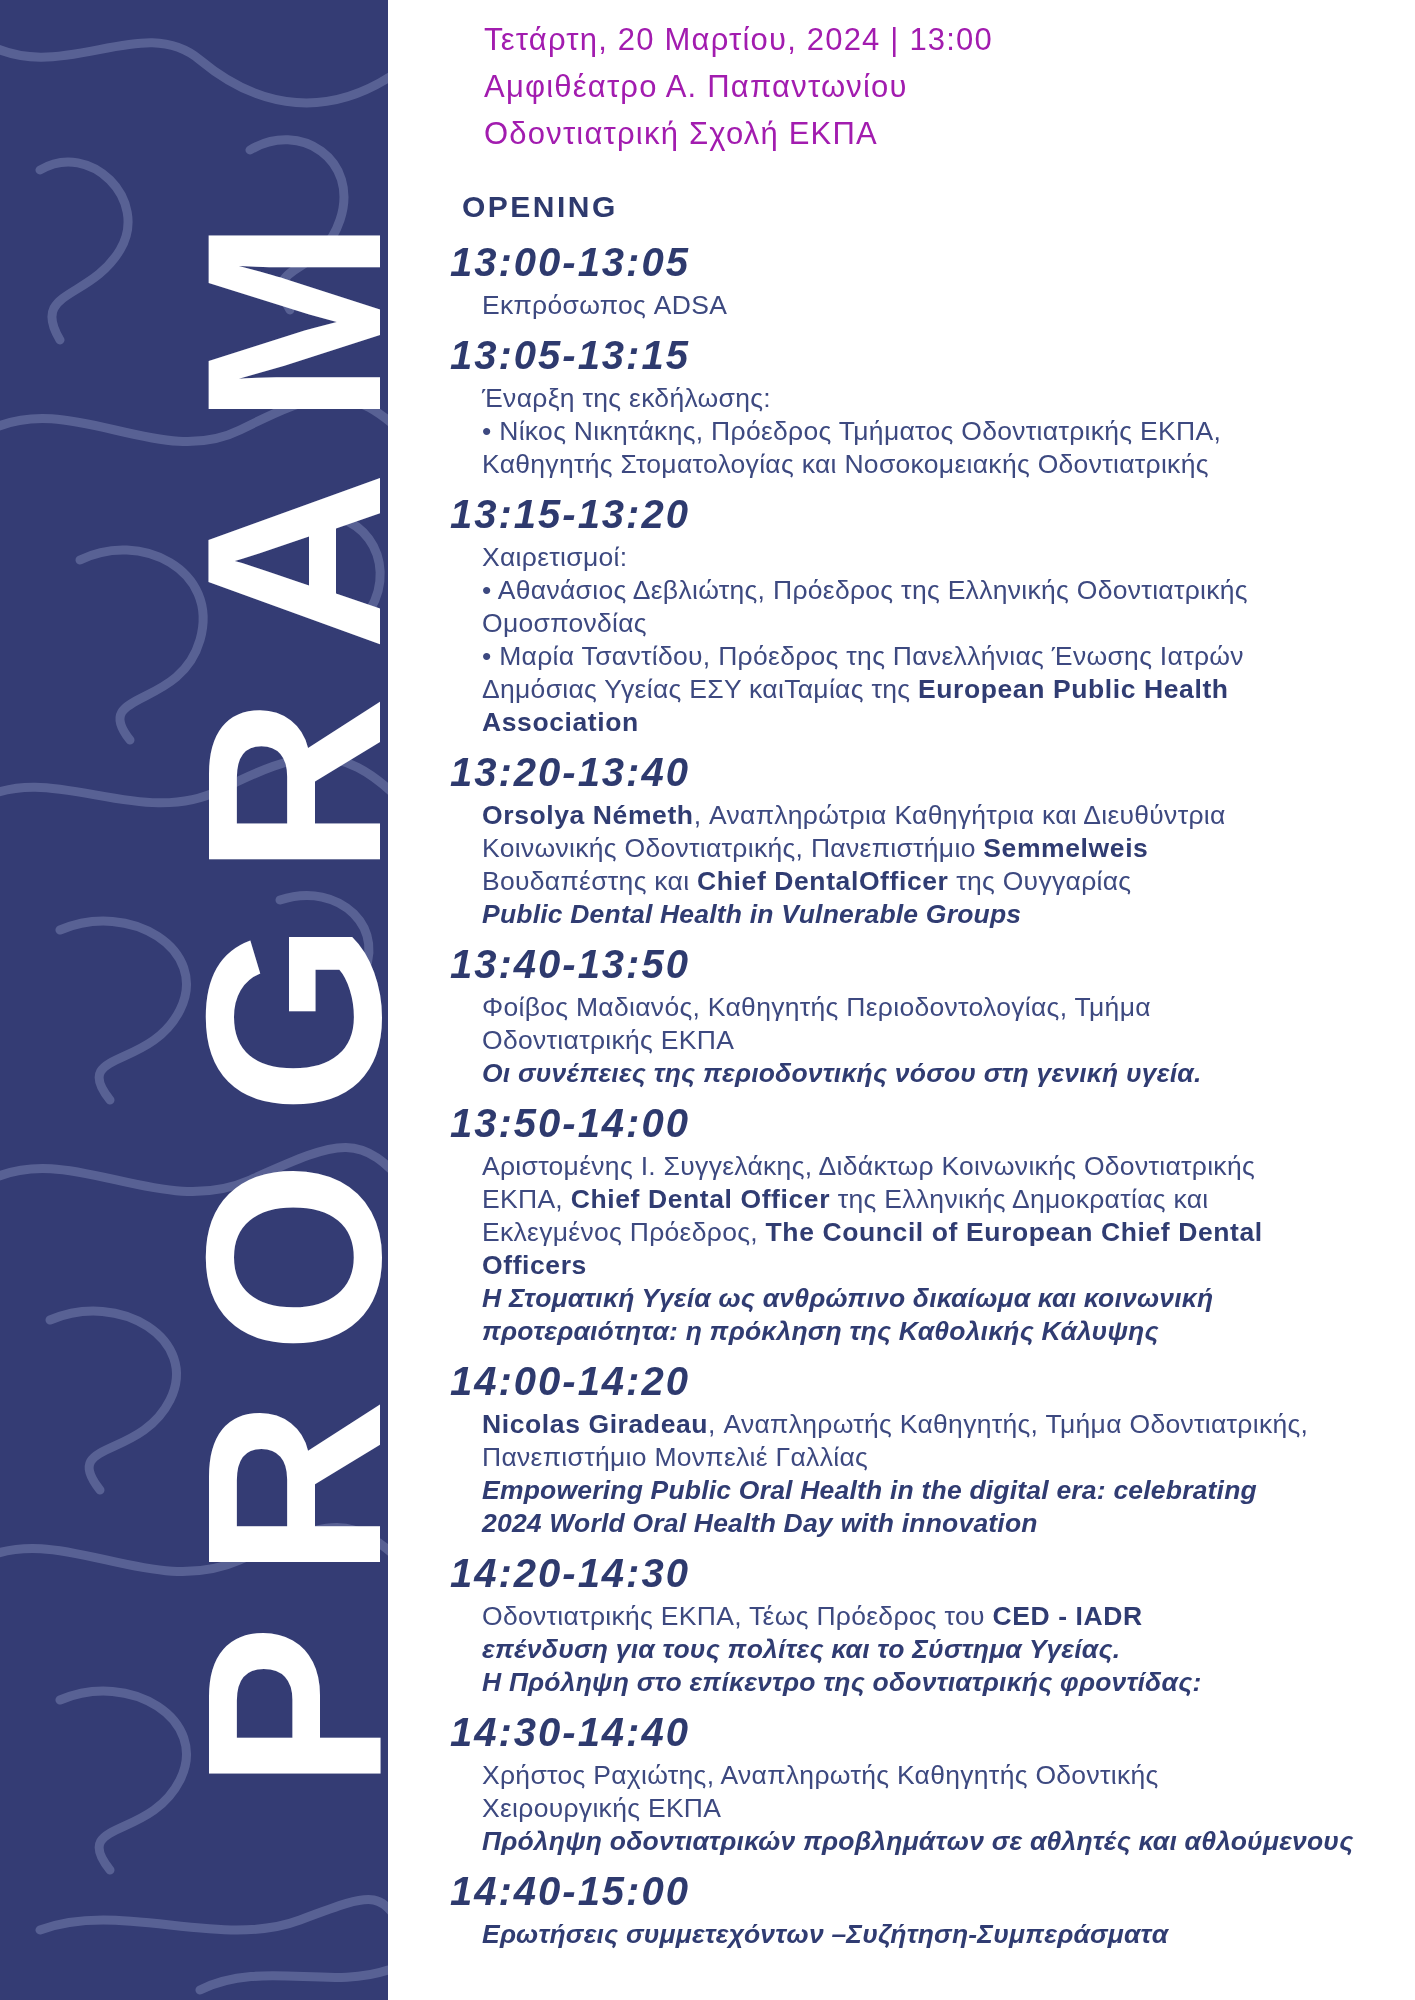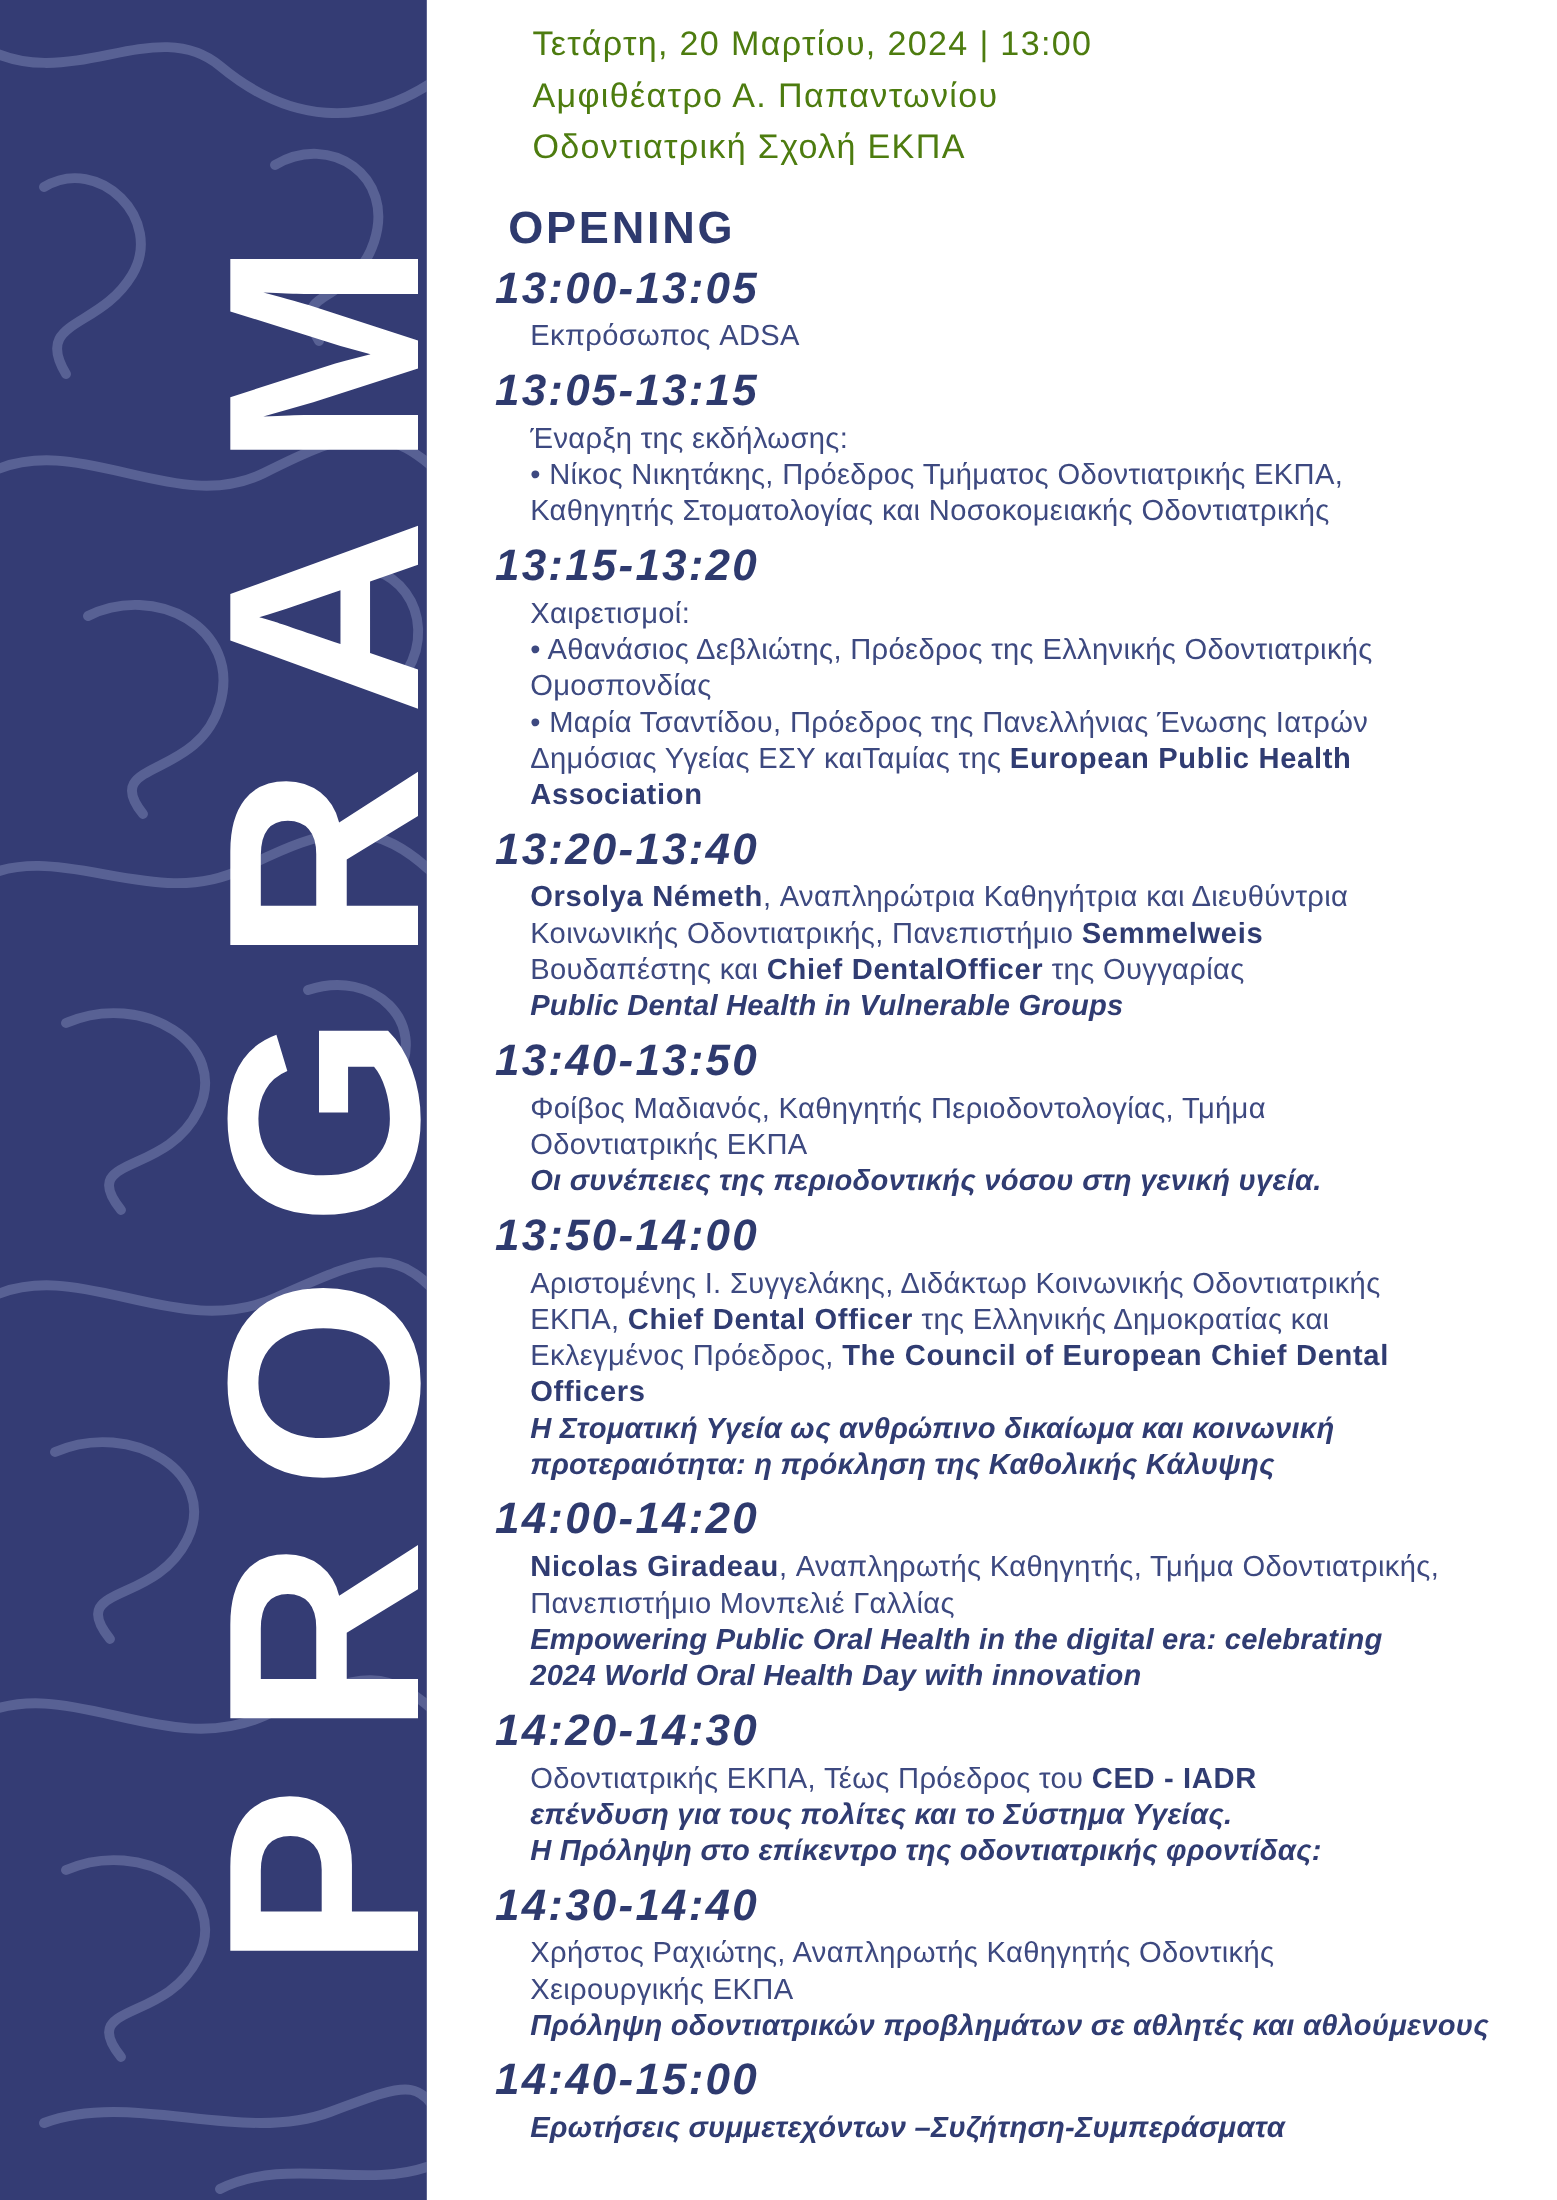--- a/index.html
+++ b/index.html
@@ -21,26 +21,26 @@
     transform:rotate(-90deg);transform-origin:0 0;
     color:#ffffff;font-weight:700;
     font-size:248px;line-height:192px;letter-spacing:46px;
     white-space:nowrap;
   }
   
   .content{
     position:absolute;left:450px;top:16px;width:945px;
   }
   .hdr{
-    color:#4d7c0f;font-size:31px;line-height:47px;
+    color:#a21caf;font-size:31px;line-height:47px;
     letter-spacing:1.2px;padding-left:34px;
   }
   .opening{
     margin-top:28px;
-    color:#2e3a6e;font-size:41px;line-height:44px;
+    color:#2e3a6e;font-size:30px;line-height:44px;
     font-weight:700;letter-spacing:2.5px;padding-left:12px;
   }
   .session-time{
     color:#2e3a6e;font-size:40px;line-height:46px;
     font-weight:700;letter-spacing:2px;
     margin:10px 0 4px 0;
     font-style:italic;
   }
   .session-body{padding-left:32px;}
   .line{

